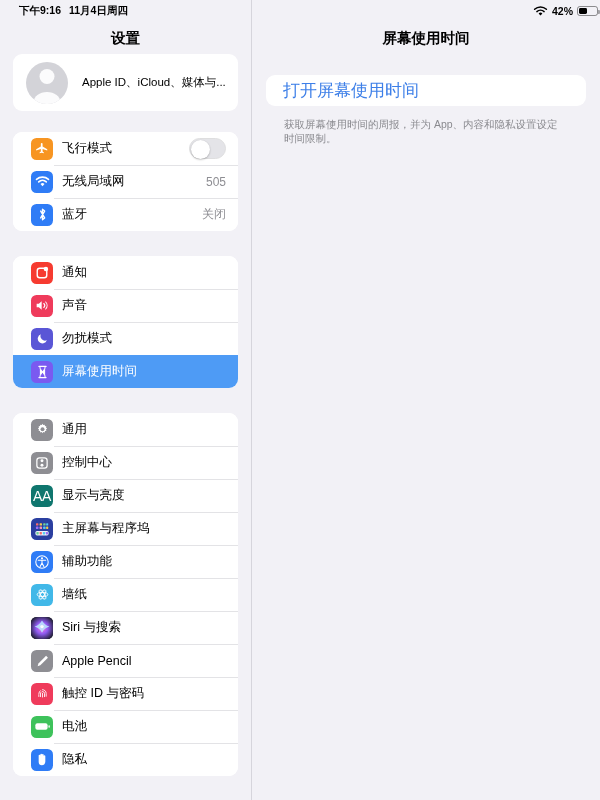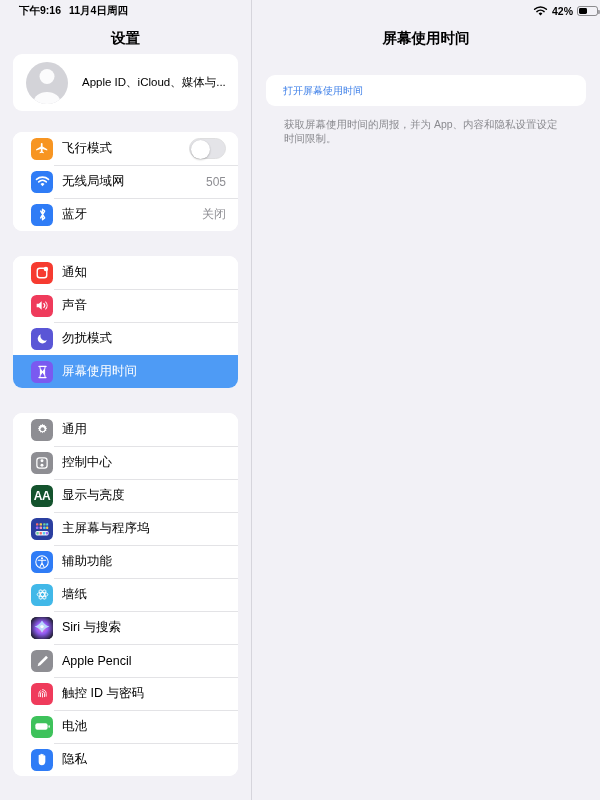--- a/index.html
+++ b/index.html
@@ -116,21 +116,21 @@
   .detail { flex:1; height:800px; background:#f2f1f6; padding-top:22px; position:relative; }
   .detail-title {
     height: 32px; display:flex; align-items:center; justify-content:center;
     font-size: 14.5px; font-weight:bold; color:#000;
   }
   .detail-body { padding: 21px 14px 0 14px; }
   .detail-card {
     background:#fff; border-radius:9px; height: 31px;
     display:flex; align-items:center; padding-left:17px;
   }
-  .detail-link { font-size:10px; color:#3d7fe8; }
+  .detail-link { font-size:17px; color:#3d7fe8; }
   .detail-footer {
     margin-top: 11px; padding: 0 18px;
     font-size: 10.5px; line-height:14px; color:#8a8a8f;
   }
 
   svg { display:block; }
 </style>
 </head>
 <body>
 
@@ -268,21 +268,21 @@
             <svg width="14" height="14" viewBox="0 0 18 18">
               <rect x="2.4" y="2.4" width="13.2" height="13.2" rx="3.4" fill="none" stroke="#fff" stroke-width="1.6"></rect>
               <circle cx="9" cy="6.2" r="1.9" fill="#fff"></circle>
               <circle cx="9" cy="11.8" r="1.9" fill="#fff"></circle>
             </svg>
           </span>
           <span class="label">控制中心</span>
         </div>
 
         <div class="row">
-          <span class="ico" style="background:#14532d;font-size:12px;font-weight:bold;color:#fff;letter-spacing:-.3px">AA</span>
+          <span class="ico" style="background:#0f766e;font-size:14px;font-weight:normal;color:#fff;letter-spacing:-.3px">AA</span>
           <span class="label">显示与亮度</span>
         </div>
 
         <div class="row">
           <span class="ico" style="background:#2b3fa0">
             <svg width="18" height="18" viewBox="0 0 18 18">
               <g>
                 <rect x="3" y="3.2" width="2.4" height="2.4" rx=".6" fill="#f76b6b"></rect>
                 <rect x="6.6" y="3.2" width="2.4" height="2.4" rx=".6" fill="#f2c94c"></rect>
                 <rect x="10.2" y="3.2" width="2.4" height="2.4" rx=".6" fill="#6fcf97"></rect>

